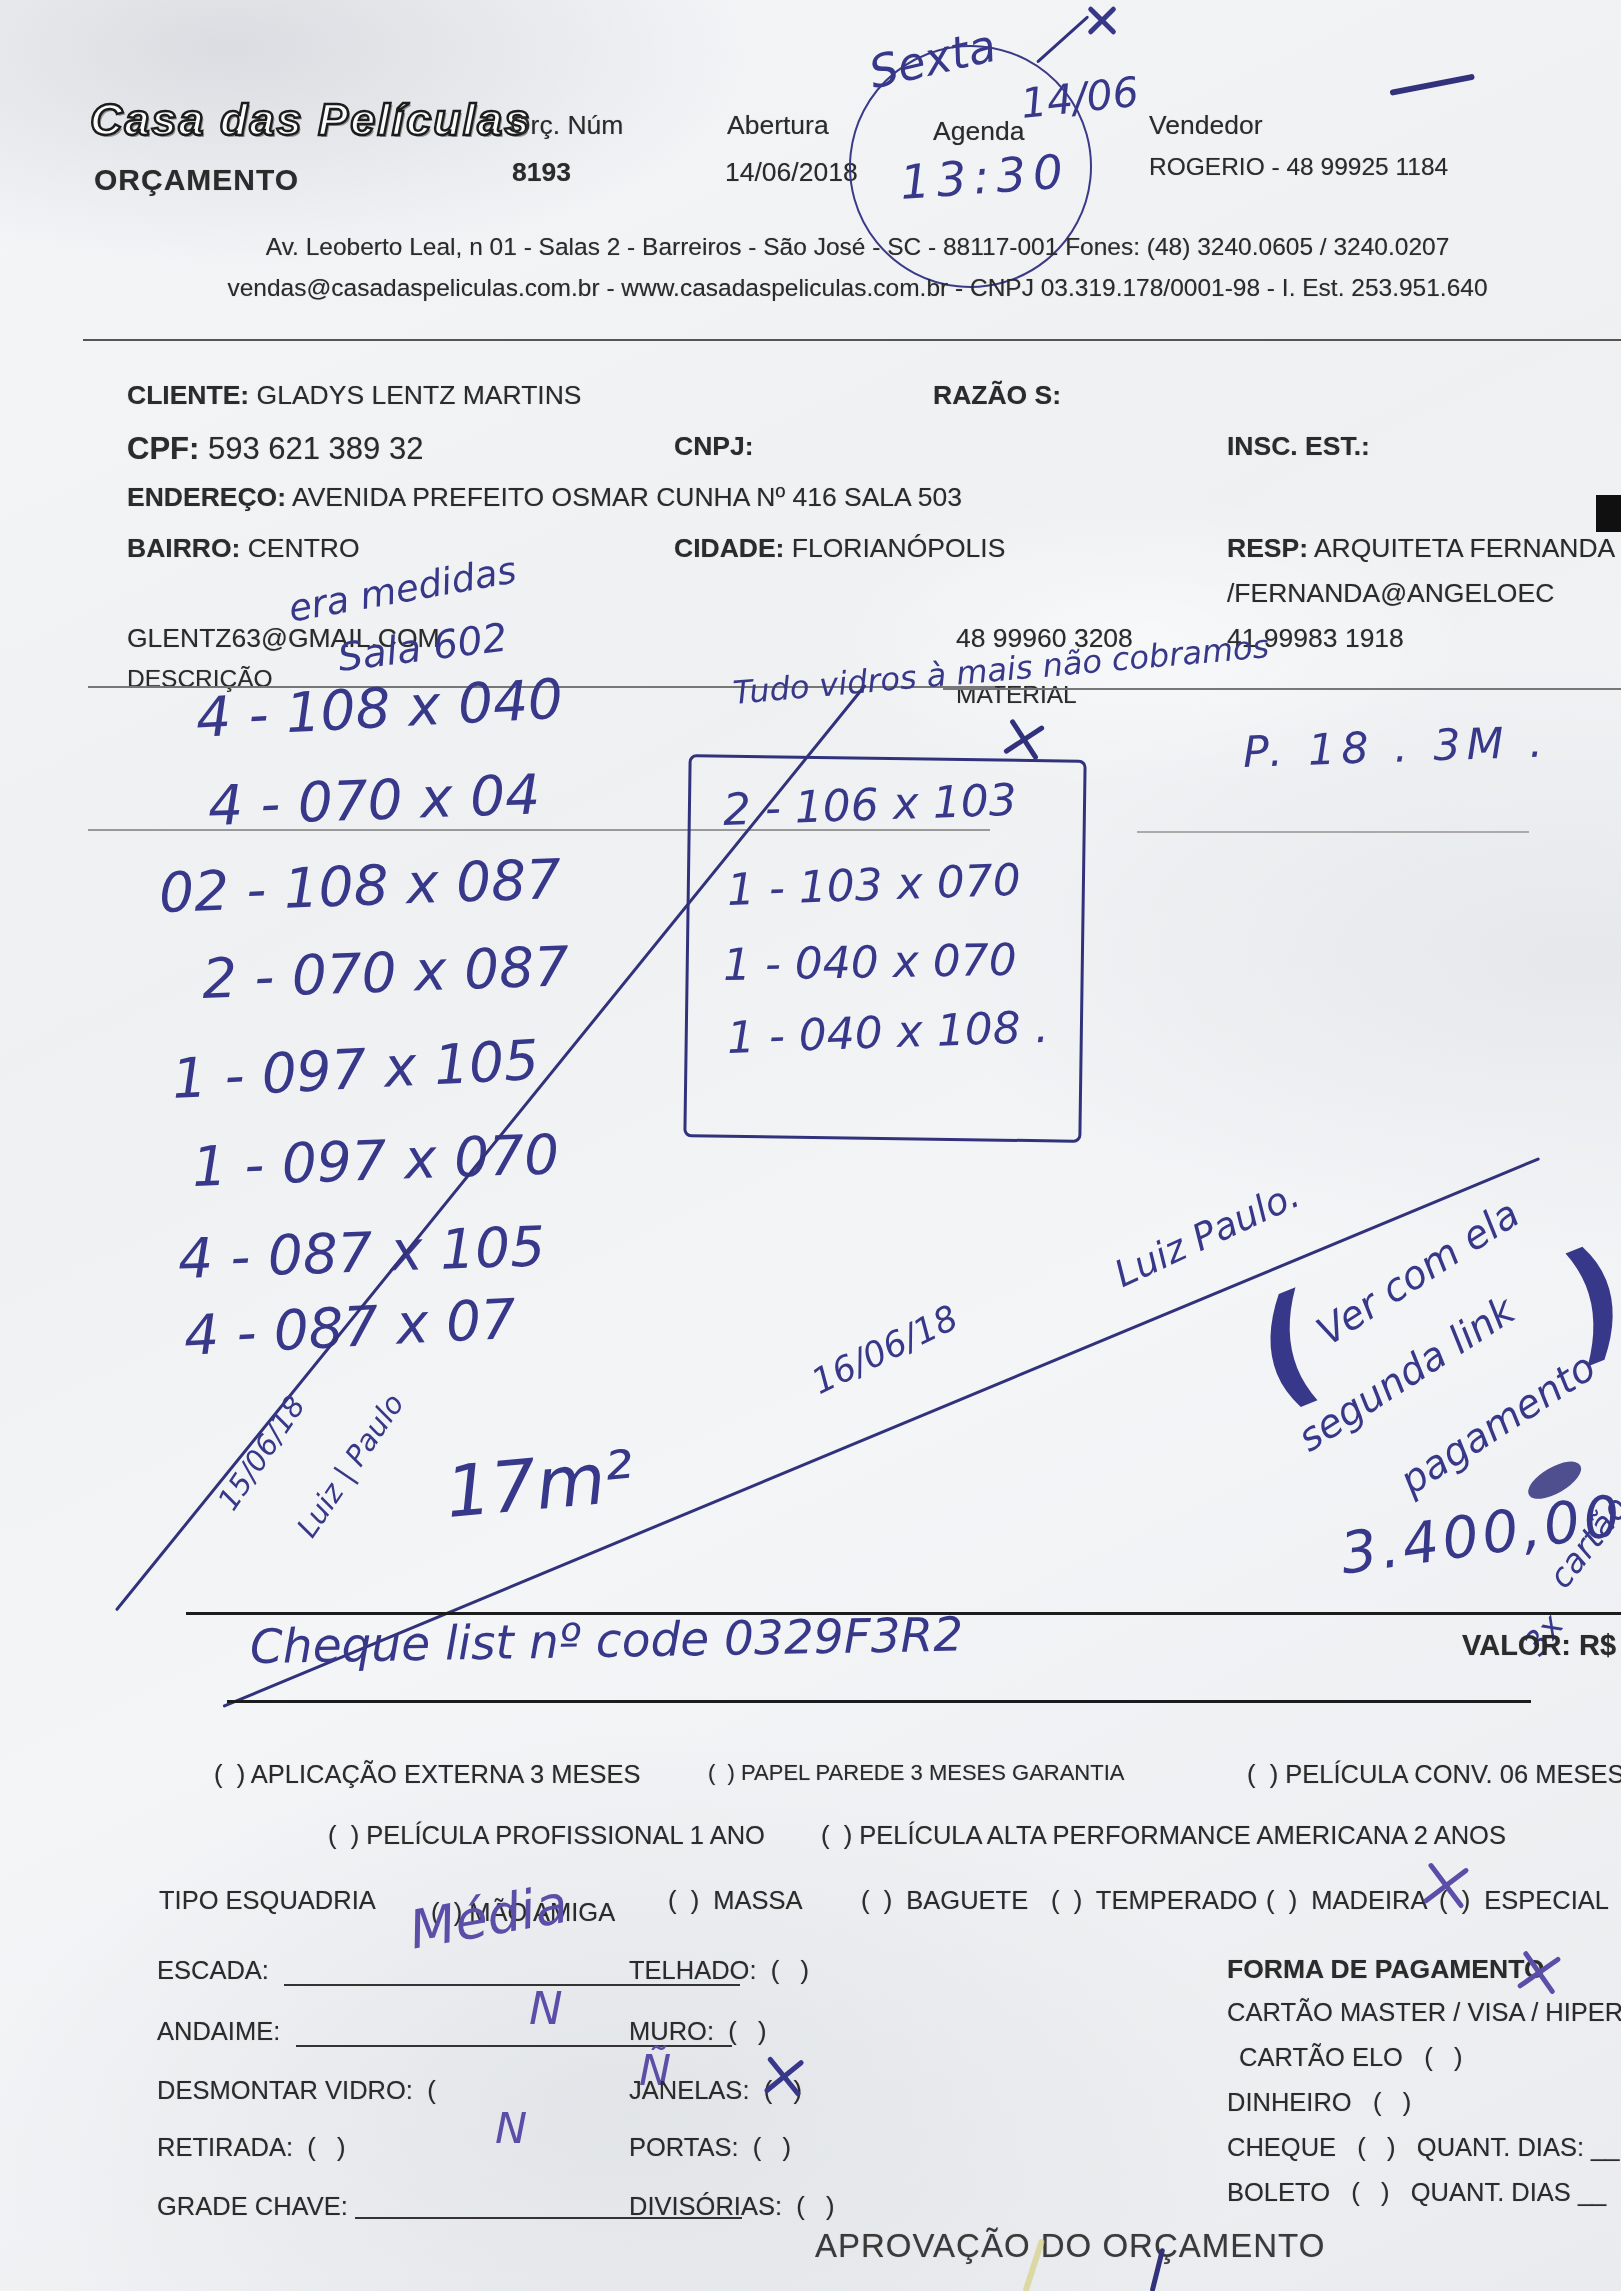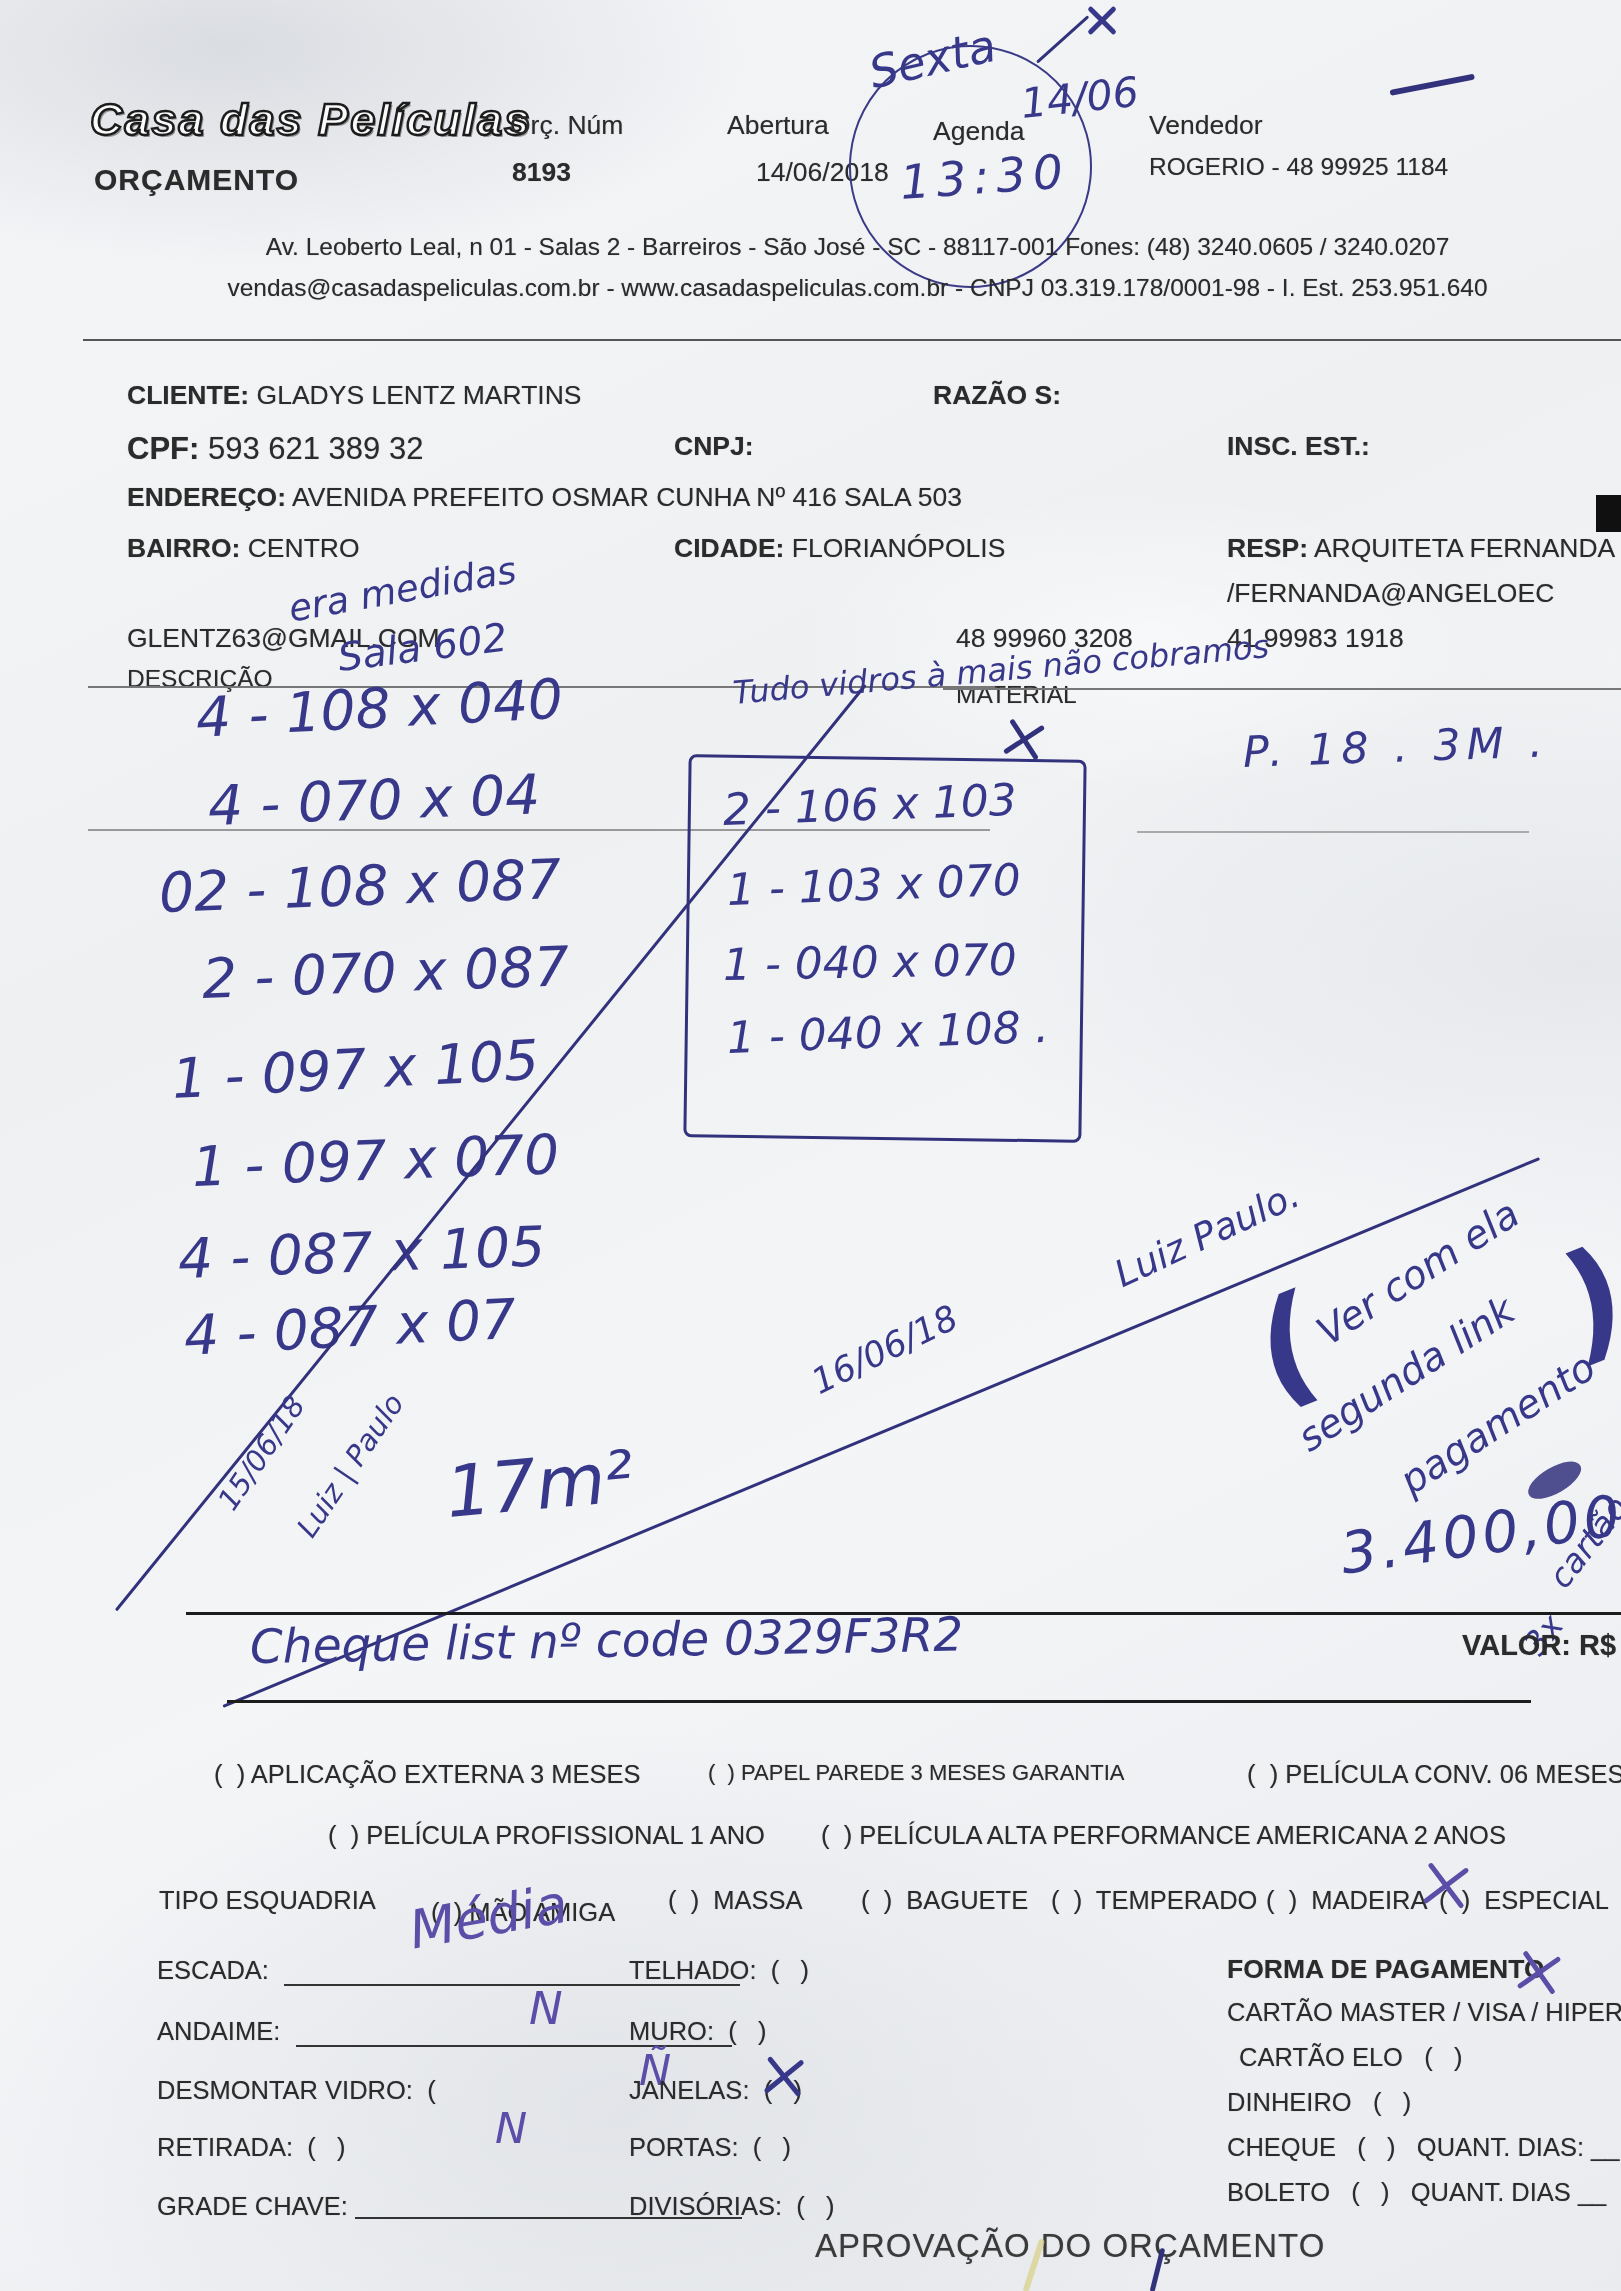--- a/index.html
+++ b/index.html
@@ -35,21 +35,21 @@
 <div class="page">
   <div class="shade"></div>
 
   <div class="t logo" style="left:90px;top:94px;font-size:45px;">Casa das Películas</div>
   <div class="t b" style="left:94px;top:163px;font-size:30px;letter-spacing:1px;">ORÇAMENTO</div>
 
   <div class="t" style="left:510px;top:110px;font-size:26.5px;">Orç. Núm</div>
   <div class="t b" style="left:512px;top:157px;font-size:26.5px;">8193</div>
 
   <div class="t" style="left:727px;top:110px;font-size:26.5px;">Abertura</div>
-  <div class="t" style="left:725px;top:157px;font-size:26.5px;margin-left:31px;">14/06/2018</div>
+  <div class="t" style="left:725px;top:157px;font-size:26.5px;">14/06/2018</div>
 
   <div class="t" style="left:933px;top:116px;font-size:26.5px;">Agenda</div>
   <div class="ellipse" style="left:849px;top:45px;width:239px;height:239px;transform:rotate(6deg);"></div>
   <div class="bar" style="left:1037px;top:61px;width:69px;height:2.9px;transform:rotate(-42deg);"></div>
   <div class="xmark" style="left:1083px;top:2px;width:37px;height:37px;color:#38388a;">
       <i></i>
       <i></i>
     </div>
   <div class="hw" style="left:870px;top:47px;font-size:45px;transform:rotate(-13deg);">Sexta</div>
   <div class="hw" style="left:1021px;top:80px;font-size:41px;transform:rotate(-6deg);">14/06</div>

